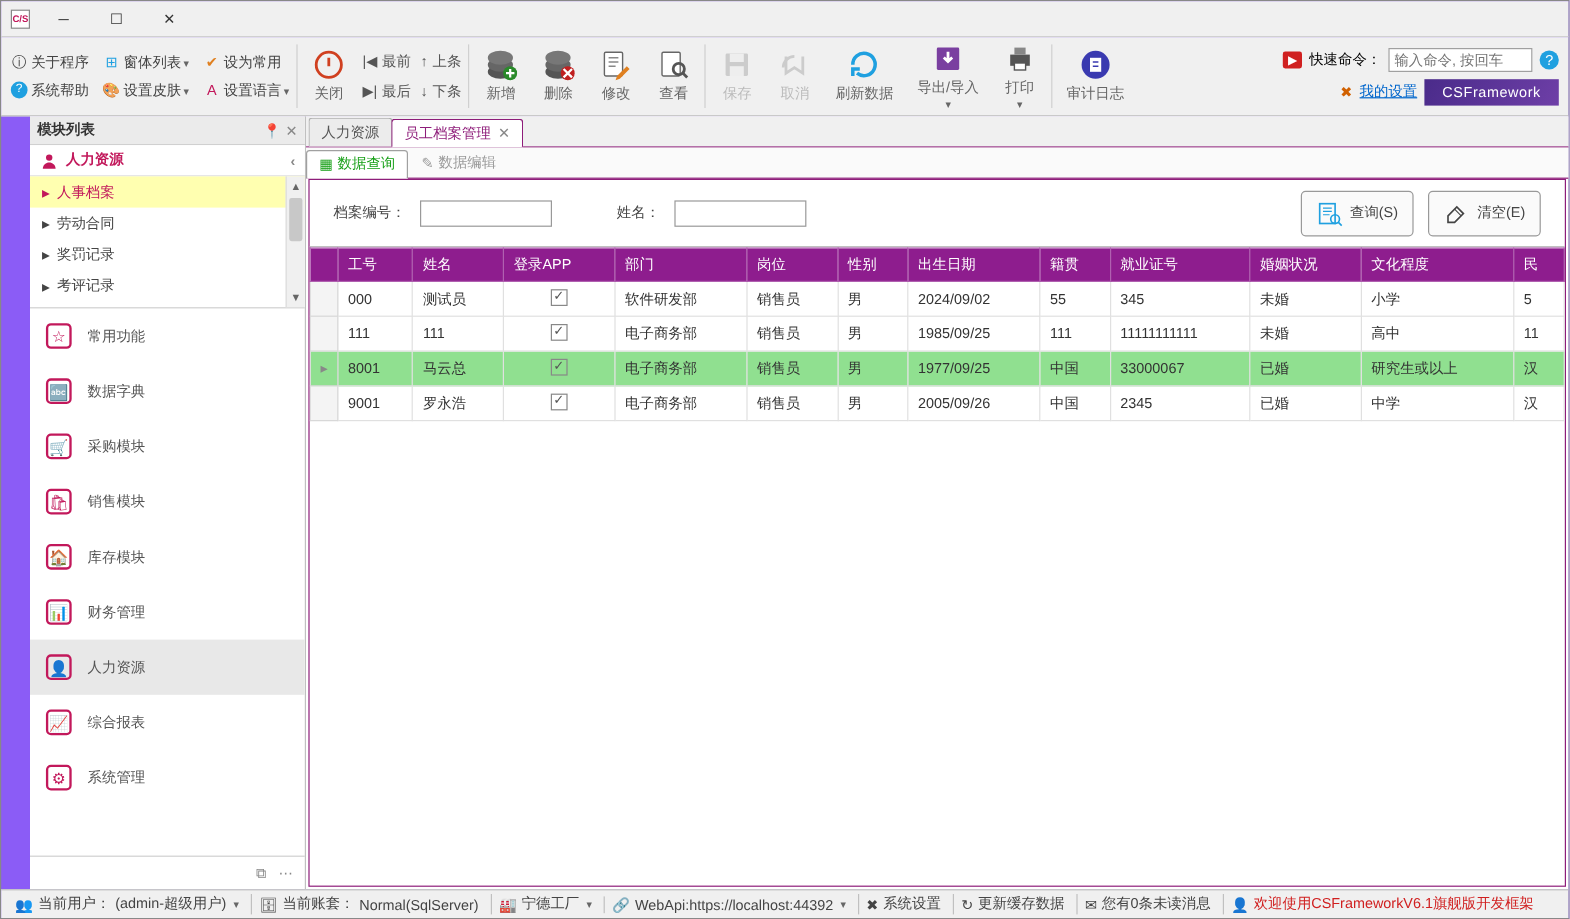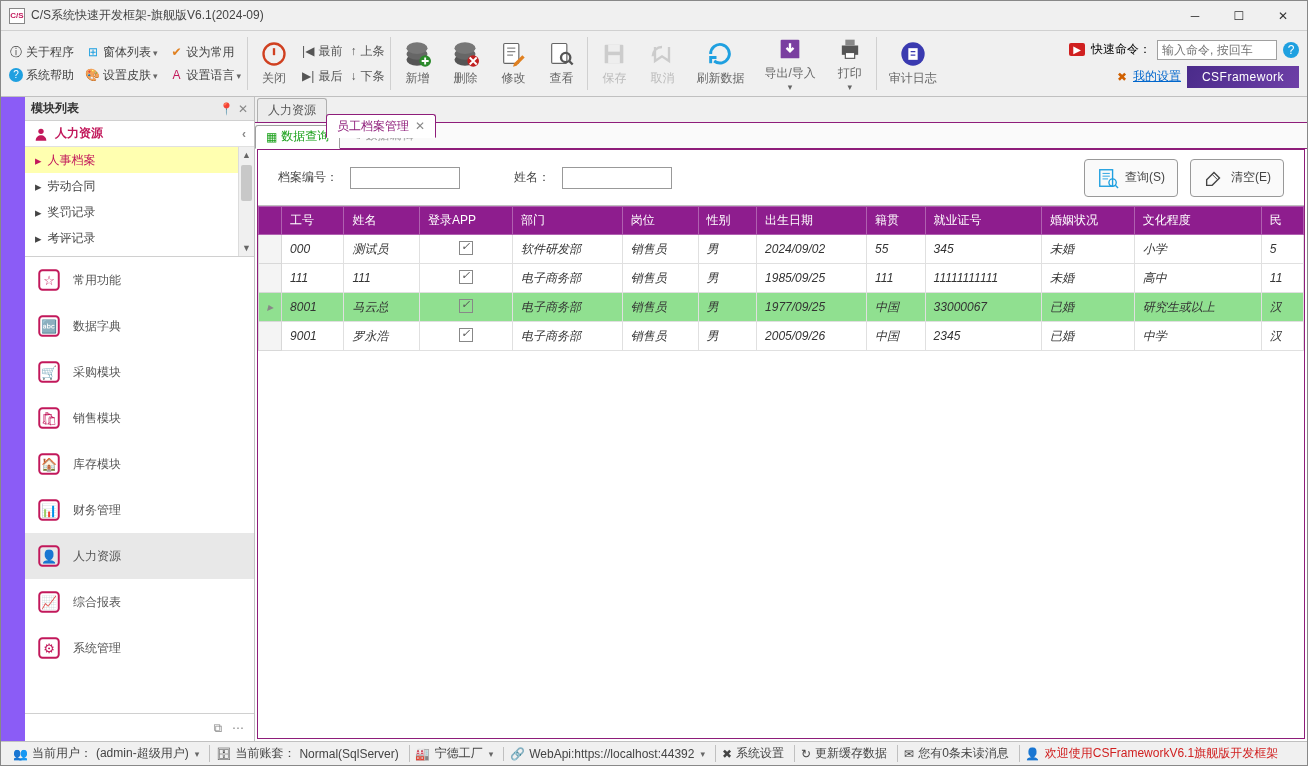--- a/index.html
+++ b/index.html
@@ -42,52 +42,51 @@
 .scrollbar-v .arrow { height:16px; display:flex; align-items:center; justify-content:center; color:#666; font-size:9px; }
 .scrollbar-v .thumb { position:absolute; left:2px; right:2px; top:18px; height:36px; background:#c8c8c8; border-radius:2px; }
 .modules { flex:1; overflow:auto; }
 .mod-row { height:46px; display:flex; align-items:center; padding:0 10px; gap:10px; color:#555; font-size:14px; }
 .mod-row.active { background:#e8e8e8; }
 .mod-row .ic { width:28px; height:28px; display:flex; align-items:center; justify-content:center; }
 .side-foot { height:28px; border-top:1px solid #d0d0d0; display:flex; align-items:center; justify-content:flex-end; gap:10px; padding:0 10px; color:#888; }
 .main { flex:1; display:flex; flex-direction:column; min-width:0; background:#fff; }
 .doc-tabs { height:26px; display:flex; align-items:flex-end; background:#f0f0f0; border-bottom:1px solid #8e1d7a; padding-left:2px; }
 .doc-tab { height:24px; padding:0 10px; display:flex; align-items:center; gap:6px; border:1px solid #b0b0b0; border-bottom:none; background:#ececec; color:#555; margin-right:-1px; border-top-left-radius:3px; border-top-right-radius:3px; }
-.doc-tab.active { background:#fff; border:1px solid #8e1d7a; border-bottom:1px solid #fff; color:#8e1d7a; z-index:1; position:relative; top:16px; }
+.doc-tab.active { background:#fff; border:1px solid #8e1d7a; border-bottom:1px solid #fff; color:#8e1d7a; z-index:1; position:relative; top:1px; }
 .subtabs { height:26px; display:flex; align-items:center; background:#fafafa; border-bottom:1px solid #8e1d7a; }
 .subtab { height:24px; padding:0 10px; display:flex; align-items:center; gap:4px; color:#999; border:1px solid transparent; }
 .subtab.active { color:#18a018; border:1px solid #a0a0a0; border-bottom:1px solid #fff; background:#fff; border-top-left-radius:3px; border-top-right-radius:3px; position:relative; top:1px; }
 .content { flex:1; border:1px solid #8e1d7a; margin:0 2px 2px 2px; display:flex; flex-direction:column; min-height:0; }
 .searchbar { height:56px; display:flex; align-items:center; padding:16px 20px; gap:12px; border-bottom:1px solid #c0c0c0; }
 .searchbar label { color:#444; }
 .txt { width:110px; height:22px; border:1px solid #999; background:#fff; }
 .bbtn { height:38px; padding:0 12px; border:1px solid #999; background:#fafafa; display:flex; align-items:center; gap:6px; color:#444; border-radius:4px; }
 .grid { flex:1; overflow:hidden; position:relative; }
 table { border-collapse:collapse; width:100%; }
 th { background:#8e1d8e; color:#fff; text-align:left; font-weight:normal; height:28px; padding:0 8px; border:1px solid #b060b0; white-space:nowrap; }
-td { height:29px; padding:0 8px; border:1px solid #e0e0e0; color:#333; white-space:nowrap;font-style:italic; }
+td { height:29px; padding:0 8px; border:1px solid #e0e0e0; color:#333; white-space:nowrap; }
 tr.hl td { background:#90e090; }
 .rowind { width:22px; background:#f4f4f4; text-align:center; color:#888; border:1px solid #d8d8d8; }
 th.rowind-h { background:#8e1d8e; width:22px; }
 .chk { width:14px; height:14px; border:1px solid #888; display:inline-block; position:relative; }
 .chk::after { content:"✓"; position:absolute; top:-2px; left:1px; font-size:11px; color:#555; }
 .statusbar { height:24px; background:#f0f0f0; border-top:1px solid #c0c0c0; display:flex; align-items:center; padding:0 6px; gap:4px; color:#444; }
 .statusbar .seg { display:flex; align-items:center; gap:4px; padding:0 6px; }
 .statusbar .dd2::after { content:"▾"; font-size:9px; color:#666; margin-left:2px; }
 .statusbar .red { color:#d02020; }
 svg { display:block; }
 </style>
 </head>
 <body>
 
 <div class="window">
 
   <div class="titlebar">
     <div class="appicon">C/S</div>
-    <div class="title">C/S系统快速开发框架-旗舰版V6.1(2024-09)</div>
     <div class="winbtn">─</div>
     <div class="winbtn">☐</div>
     <div class="winbtn">✕</div>
   </div>
 
   <div class="ribbon">
     <div class="ribbon-left">
       <div class="row">
         <span class="ic">ⓘ</span>
         <span>关于程序</span>

